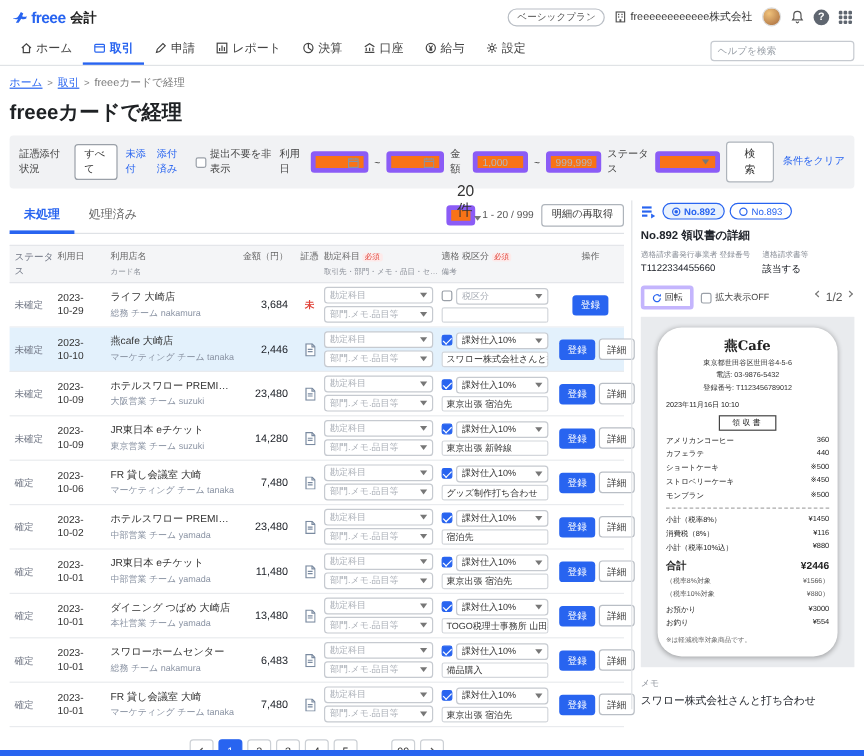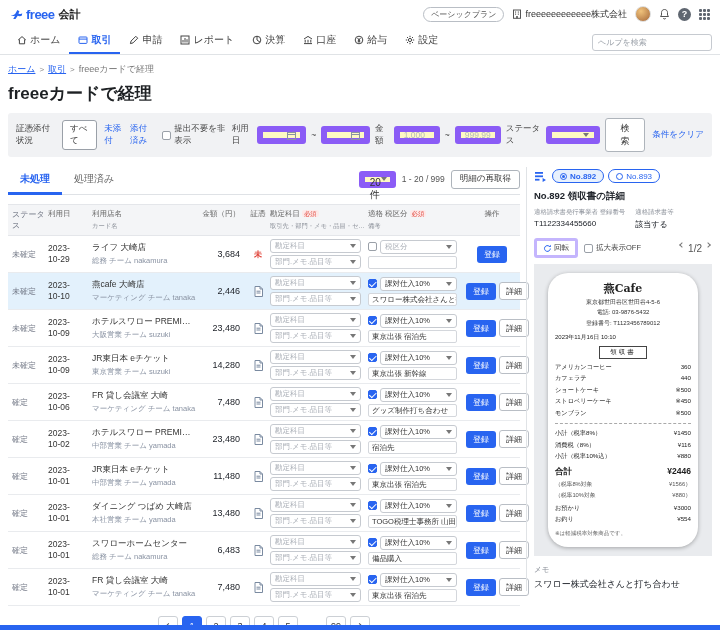--- a/index.html
+++ b/index.html
@@ -37,39 +37,39 @@
 
   
   .filter-bar { background:#f1f2f4; border-radius:3px; padding:5px 8px; display:flex; align-items:center; gap:5px; font-size:8.5px; color:#444; }
   .seg { display:flex; align-items:center; gap:7px; margin-right:2px; }
   .seg-option { color:#2864f0; cursor:pointer; }
   .seg-option.selected { background:#fff; border:1px solid #9aa0a8; border-radius:3px; padding:2px 7px; color:#333; }
   .fcheck { display:flex; align-items:center; gap:3px; cursor:pointer; }
   .checkbox { width:9px; height:9px; border:1px solid #9aa0a8; border-radius:2px; background:#fff; position:relative; flex:none; cursor:pointer; }
   .checkbox.checked { background:#2864f0; border-color:#2864f0; }
   .checkbox.checked::after { content:""; position:absolute; left:2.2px; top:.4px; width:3px; height:5.5px; border:solid #fff; border-width:0 1.5px 1.5px 0; transform:rotate(45deg); }
-  .finput { background:#fef9c3; border:6px solid #8b5cf6; border-radius:3px; height:18px; }
+  .finput { background:#f97316; border:4px solid #8b5cf6; border-radius:3px; height:18px; }
   .date-input { width:56px; display:flex; align-items:center; justify-content:flex-end; padding:0 4px; cursor:pointer; }
   .amount-input { width:46px; font-size:8.5px; padding:0 4px; color:#333; font-family:inherit; }
   .amount-input::placeholder { color:#b3b8bf; }
   .fselect { width:62px; display:flex; align-items:center; justify-content:flex-end; padding:0 5px; cursor:pointer; }
   .caret { width:0; height:0; border-left:3px solid transparent; border-right:3px solid transparent; border-top:4px solid #777; flex:none; }
   .search-btn { background:#fff; border:1px solid #aeb4bb; border-radius:3px; font-size:9px; padding:3px 12px; color:#333; cursor:pointer; font-family:inherit; }
   .clear-link { color:#2864f0; font-size:8.5px; cursor:pointer; margin-left:2px; white-space:nowrap; }
 
   
   .workspace { display:flex; margin-top:10px; align-items:flex-start; }
   .left-col { flex:1; min-width:0; }
   .right-panel { width:186px; flex:none; border-left:1px solid #e0e3e6; padding:2px 0 0 7px; margin-left:6px; }
 
   .tabs-row { display:flex; align-items:center; border-bottom:1px solid #dfe2e6; }
   .tab { font-size:10px; padding:5px 12px 6px; color:#666; cursor:pointer; border-bottom:3px solid transparent; margin-bottom:-1px; }
   .tab.active { color:#2864f0; font-weight:bold; border-bottom-color:#2864f0; }
   .list-controls { margin-left:auto; display:flex; align-items:center; gap:6px; padding-bottom:3px; }
-  .pp-select { width:37px; height:17px; display:flex; align-items:flex-start; padding:0 5px; font-size:10px; cursor:pointer; }
+  .pp-select { width:24px; height:17px; display:flex; align-items:flex-end; padding:0 5px; font-size:13px; cursor:pointer; }
   .pp-select .pp-val { flex:1; }
   .range-text { font-size:8.5px; color:#555; white-space:nowrap; }
   .refresh-btn { background:#fff; border:1px solid #aeb4bb; border-radius:3px; font-size:8.5px; padding:2.5px 8px; color:#333; cursor:pointer; font-family:inherit; white-space:nowrap; }
 
   
   .thead, .trow { display:grid; grid-template-columns:38px 42px 104px 48px 20px 96px 94px 1fr; column-gap:2px; align-items:center; }
   .thead { background:#f4f5f7; border-top:1px solid #e4e6ea; border-bottom:1px solid #e4e6ea; font-size:7.5px; color:#666; padding:4px 0; margin-top:9px; align-items:start; }
   .thead .h2 { font-size:6.3px; color:#8a8f98; margin-top:3px; white-space:nowrap; overflow:hidden; text-overflow:ellipsis; }
   .req-badge { color:#e04339; background:#fdeaea; font-size:6.3px; border-radius:2px; padding:0 2px; margin-left:2px; }
   .h-center { text-align:center; }

